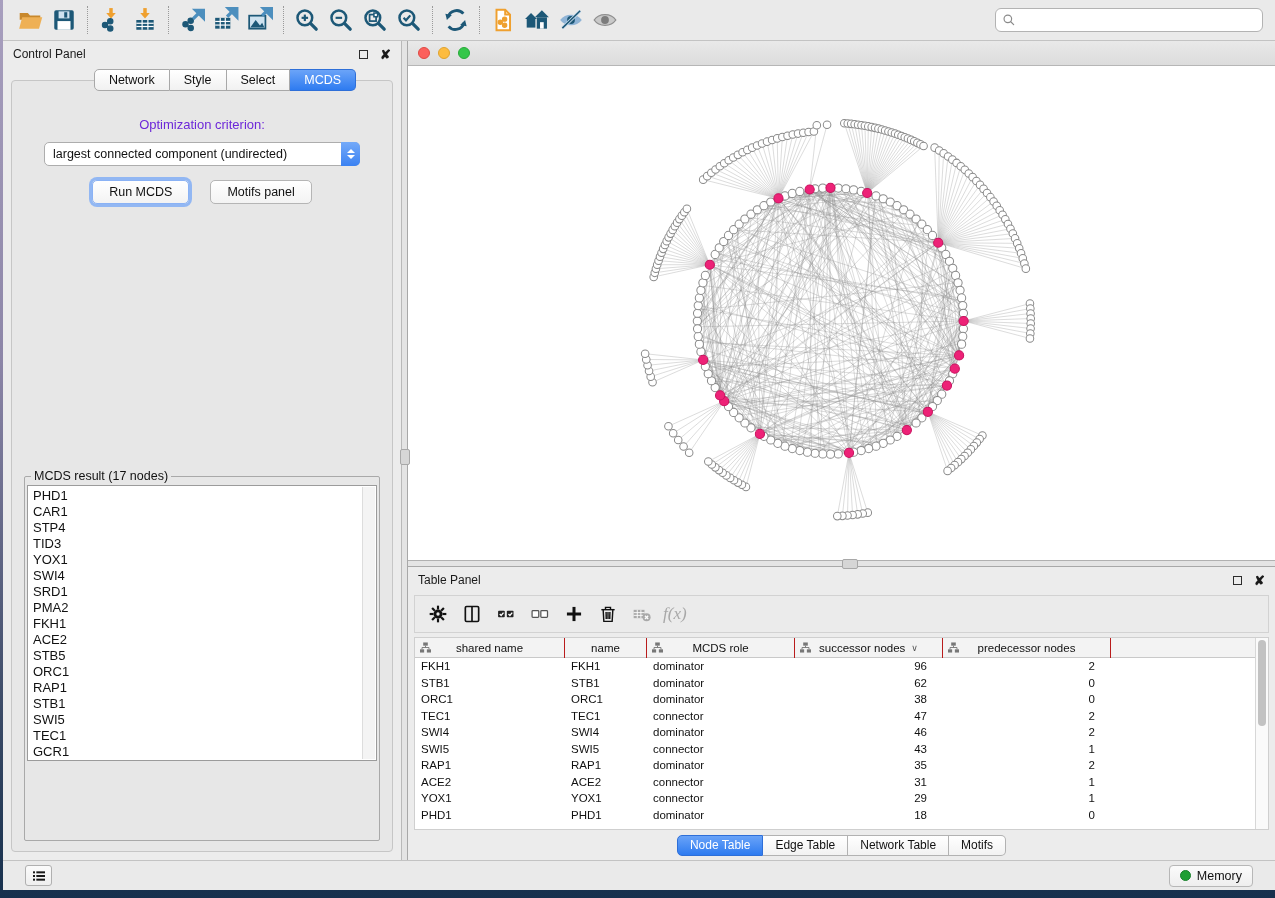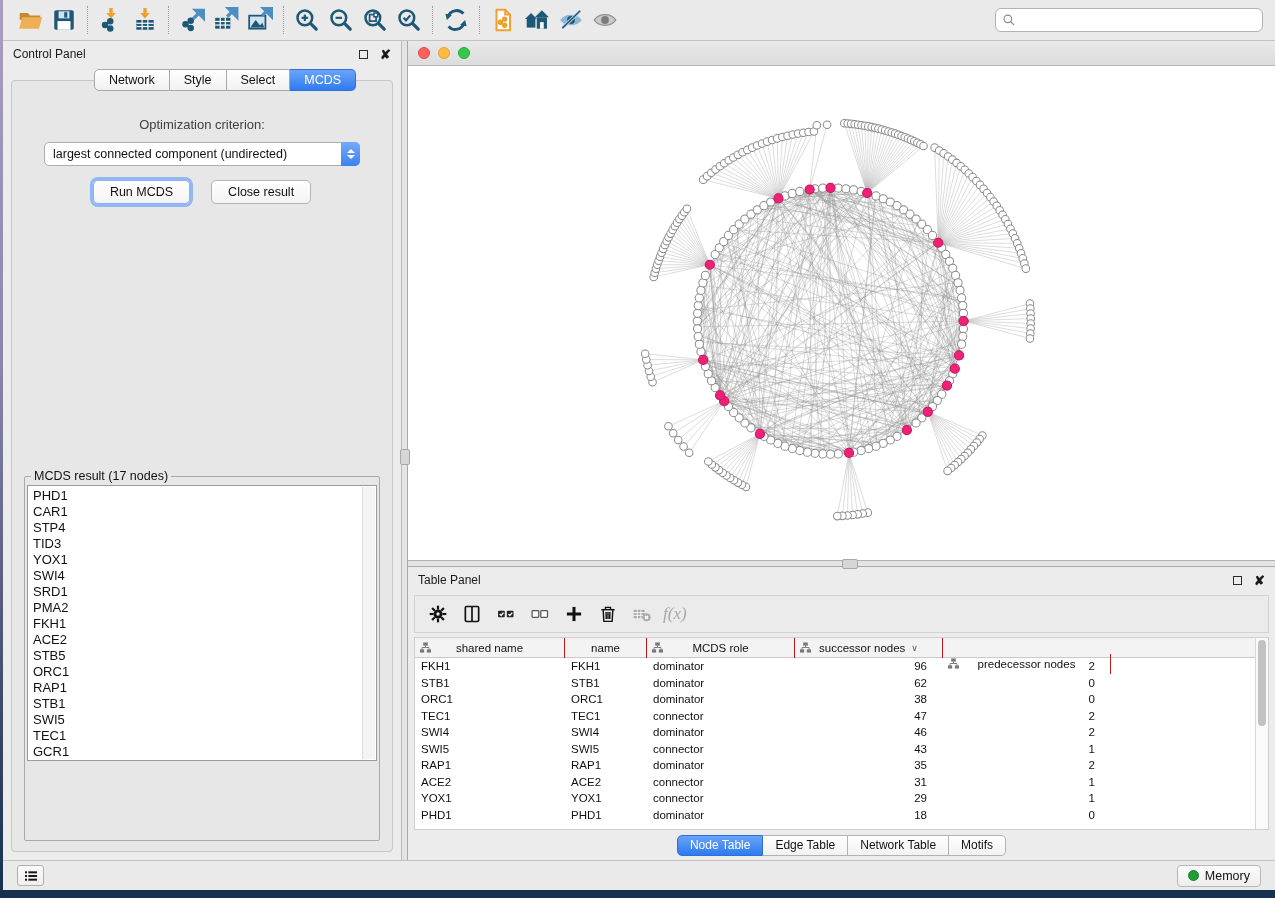--- a/index.html
+++ b/index.html
@@ -32,21 +32,21 @@
   .wbtn-float { width:9px; height:9px; border:1.5px solid #2c2c2c; margin-right:12px; }
   .wbtn-close { font-size:13px; font-weight:bold; color:#1a1a1a; line-height:1; }
   .cp-tabs { display:flex; justify-content:center; position:relative; z-index:2; margin-top:2px; margin-bottom:-11px;padding-left:46px; }
   .cp-tab { height:22px; padding:0 14px; font-size:12.5px; display:flex; align-items:center;
     background:linear-gradient(#ffffff,#f1f1f1); border:1px solid #a8a8a8; border-left-width:0; color:#111; }
   .cp-tab:first-child { border-left-width:1px; border-radius:5px 0 0 5px; }
   .cp-tab:last-child { border-radius:0 5px 5px 0; }
   .cp-tab.active { background:linear-gradient(#6ba4f8,#2e7bf0); color:#fff; border-color:#2e6fd8; }
   .cp-content { margin:0 8px 8px 8px; flex:1; background:#e7e7e7; border:1px solid #c6c6c6; border-radius:4px;
     padding:26px 12px 10px 12px; display:flex; flex-direction:column; min-height:0; }
-  .opt-label { text-align:center; font-size:13px; color:#404040; margin-top:10px; }
+  .opt-label { text-align:center; font-size:13px; color:#6d28d9; margin-top:10px; }
   .selectbox { margin:10px auto 0 auto; width:316px; height:24px; background:#fff; border:1px solid #adadad;
     border-radius:5px; display:flex; align-items:center; font-size:12.5px; color:#111; }
   .selectbox .val { flex:1; padding:0 8px; white-space:nowrap; }
   .stepper { width:19px; height:24px; margin:-1px -1px -1px 0; border-radius:0 5px 5px 0;
     background:linear-gradient(#74aaf9,#3b82f2); display:flex; flex-direction:column; align-items:center; justify-content:center; gap:2px; }
   .stepper i { display:block; width:0; height:0; border-left:4px solid transparent; border-right:4px solid transparent; }
   .stepper .up { border-bottom:4px solid #fff; }
   .stepper .dn { border-top:4px solid #fff; }
   .btn-row { display:flex; justify-content:center; gap:21px; margin-top:14px; }
   .pbtn { height:24px; padding:0 16px; font-size:12.5px; color:#111; background:linear-gradient(#ffffff,#f3f3f3);
@@ -101,21 +101,21 @@
   .vscroll .thumb { position:absolute; top:2px; left:2px; width:8px; height:86px; background:#c2c2c2; border-radius:4px; }
   .ttabs { height:30px; display:flex; align-items:center; justify-content:center; flex:0 0 auto; }
   .ttab { height:21px; padding:0 12px; display:flex; align-items:center; font-size:12px; color:#111;
     background:linear-gradient(#ffffff,#f2f2f2); border:1px solid #b2b2b2; border-left-width:0; }
   .ttab:first-child { border-left-width:1px; border-radius:5px 0 0 5px; }
   .ttab:last-child { border-radius:0 5px 5px 0; }
   .ttab.active { background:linear-gradient(#69a3f8,#2e7bf0); color:#fff; border-color:#2e6fd8; }
 
   
   .statusbar { height:30px; background:#eaeaea; border-top:1px solid #c3c3c3; display:flex; align-items:center;
-    padding:0 14px; flex:0 0 auto; }
+    padding:0 22px; flex:0 0 auto; }
   .sbtn { width:27px; height:21px; border:1px solid #b0b0b0; border-radius:3px; background:linear-gradient(#fbfbfb,#efefef);
     display:flex; align-items:center; justify-content:center; }
   .membtn { margin-left:auto; height:22px; border:1px solid #b7b7b7; border-radius:4px; background:linear-gradient(#fbfbfb,#eee);
     display:flex; align-items:center; gap:6px; padding:0 10px; font-size:12.5px; color:#111; }
   .memdot { width:11px; height:11px; border-radius:50%; background:#1f9e33; border:1px solid #17812a; }
 </style>
 </head>
 <body>
 
 <div class="app">
@@ -318,21 +318,21 @@
         <div class="opt-label">Optimization criterion:</div>
         <div class="selectbox">
           <span class="val">largest connected component (undirected)</span>
           <span class="stepper">
               <i class="up"></i>
               <i class="dn"></i>
             </span>
         </div>
         <div class="btn-row">
           <button class="pbtn focus">Run MCDS</button>
-          <button class="pbtn">Close result</button>
+          <button class="pbtn">Motifs panel</button>
         </div>
         <div class="cp-fill"></div>
         <fieldset class="mcds">
           <legend>MCDS result (17 nodes)</legend>
           <div class="mcds-list">
             <div id="mcds-items">
                 <div class="mcds-item">PHD1</div>
                 <div class="mcds-item">CAR1</div>
                 <div class="mcds-item">STP4</div>
                 <div class="mcds-item">TID3</div>
@@ -1276,21 +1276,21 @@
                     <g stroke="#777" stroke-width="1">
                       <line x1="6" y1="4" x2="6" y2="6"></line>
                       <line x1="2.2" y1="6" x2="9.8" y2="6"></line>
                       <line x1="2.2" y1="6" x2="2.2" y2="8"></line>
                       <line x1="9.8" y1="6" x2="9.8" y2="8"></line>
                     </g>
                   </svg></span>
                 <span>successor nodes</span>
                 <span class="sort">∨</span>
               </div>
-              <div class="th" style="width: 168px; margin-top: 16px;">
+              <div class="th" style="width: 168px;">
                 <span class="hicon"><svg width="11" height="11" viewBox="0 0 12 12">
                     <g fill="#777">
                       <rect x="3.5" y="0.5" width="5" height="3.5"></rect>
                       <rect x="0" y="8" width="4.5" height="3.5"></rect>
                       <rect x="7.5" y="8" width="4.5" height="3.5"></rect>
                     </g>
                     <g stroke="#777" stroke-width="1">
                       <line x1="6" y1="4" x2="6" y2="6"></line>
                       <line x1="2.2" y1="6" x2="9.8" y2="6"></line>
                       <line x1="2.2" y1="6" x2="2.2" y2="8"></line>

